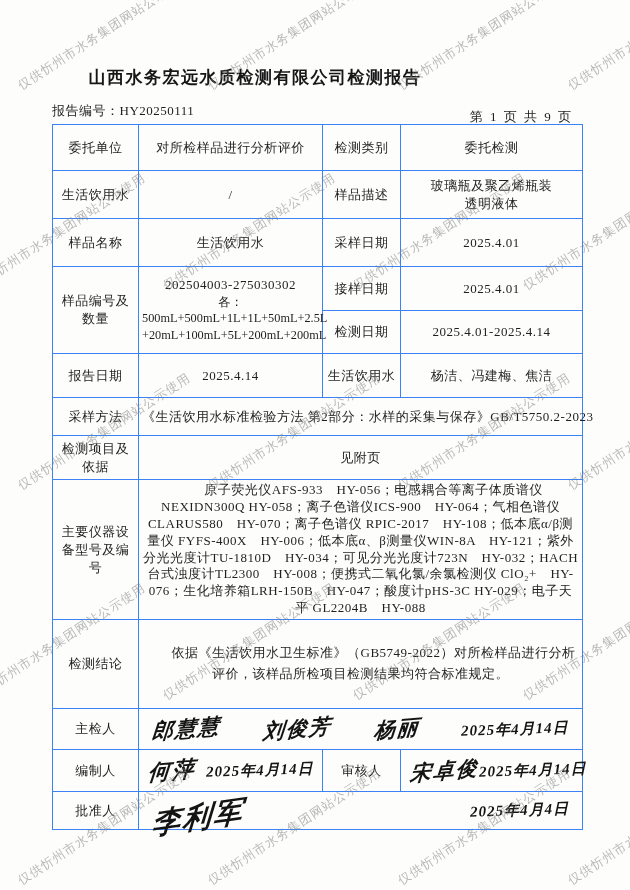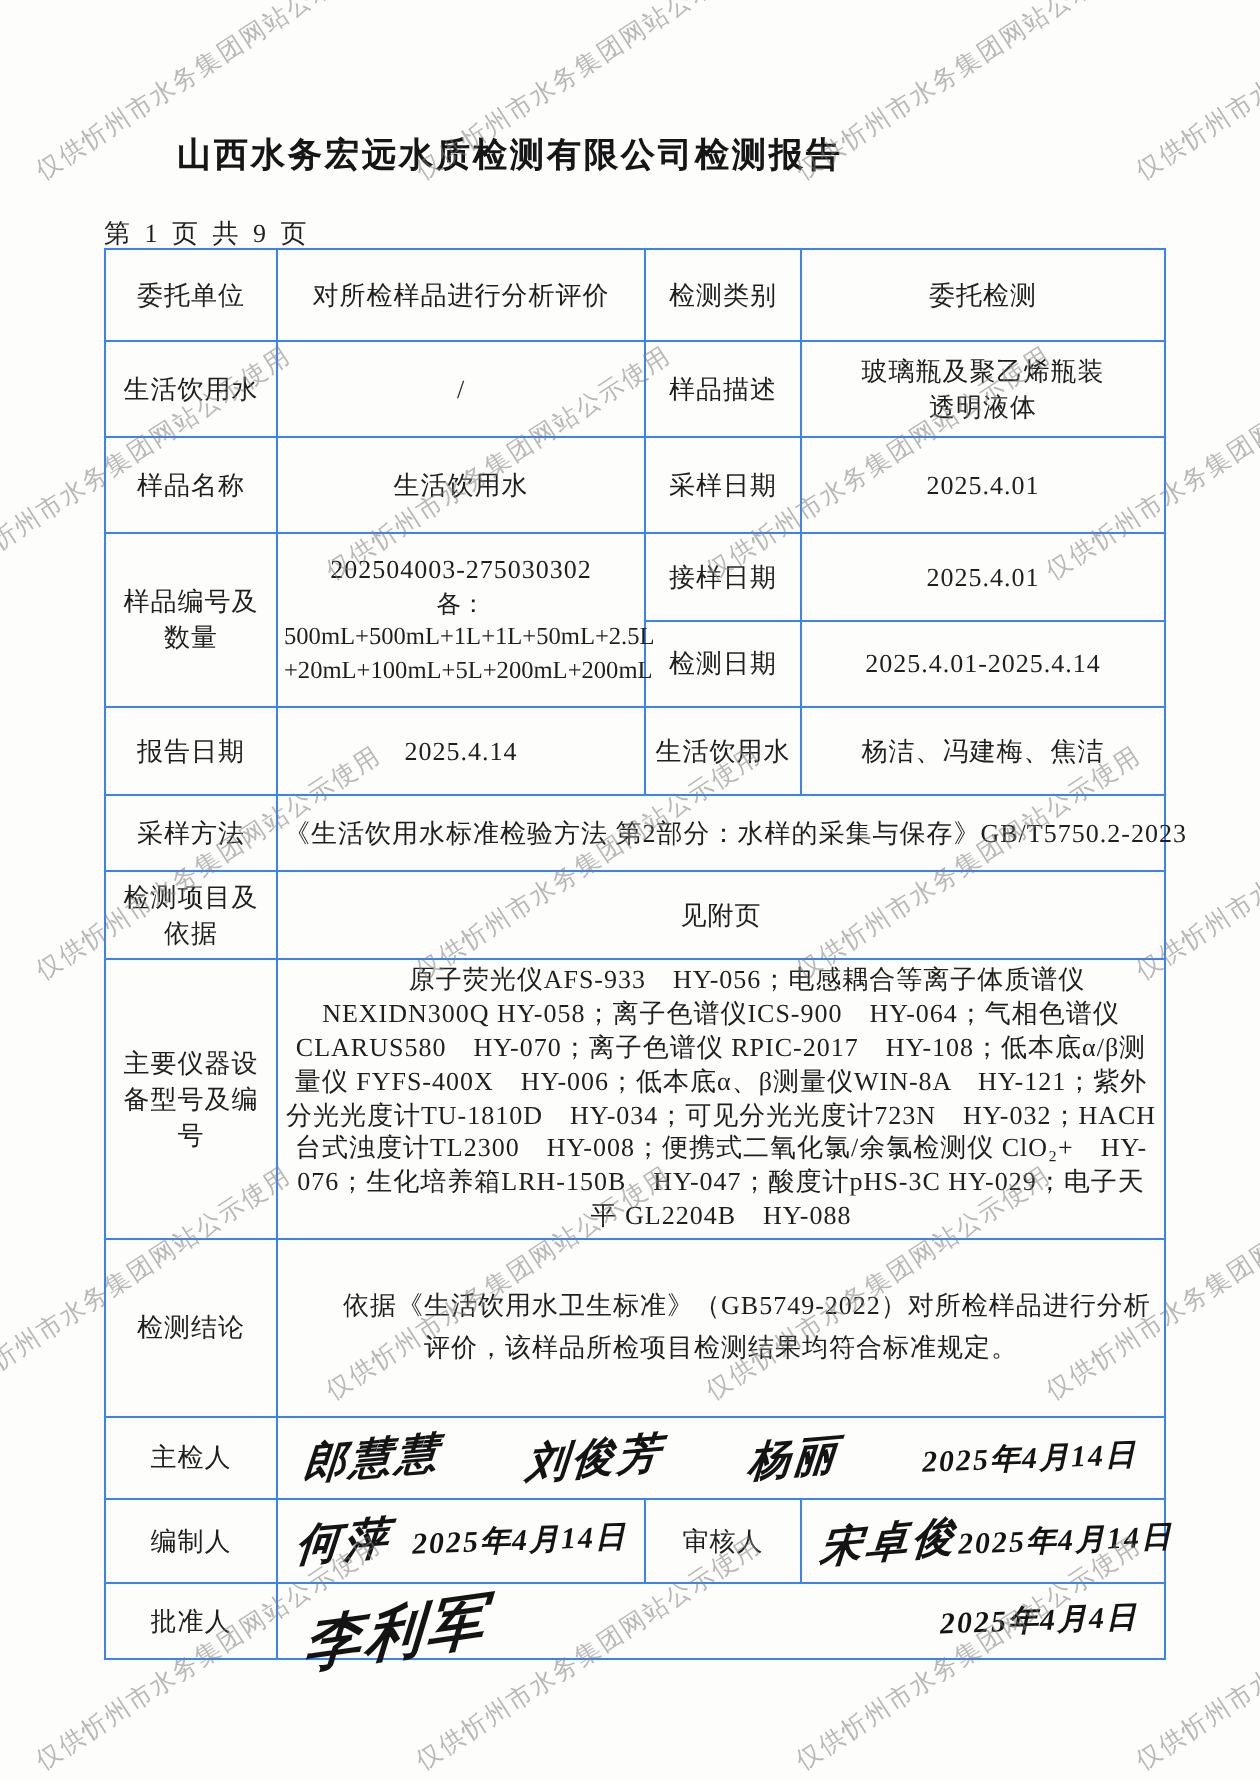--- a/index.html
+++ b/index.html
@@ -87,20 +87,23 @@
   }
 </style>
 </head>
 <body>
 
 <div class="page">
 
   <h1 class="title">山西水务宏远水质检测有限公司检测报告</h1>
 
   <div class="meta-row">
+    <div>
+      <span>报告编号：</span><span>HY20250111</span>
+    </div>
     <div class="page-indicator">第 1 页 共 9 页</div>
   </div>
 
   <table class="report">
     <colgroup>
       <col style="width:86px">
         <col style="width:184px">
         <col style="width:78px">
         <col style="width:182px">
     </colgroup>

